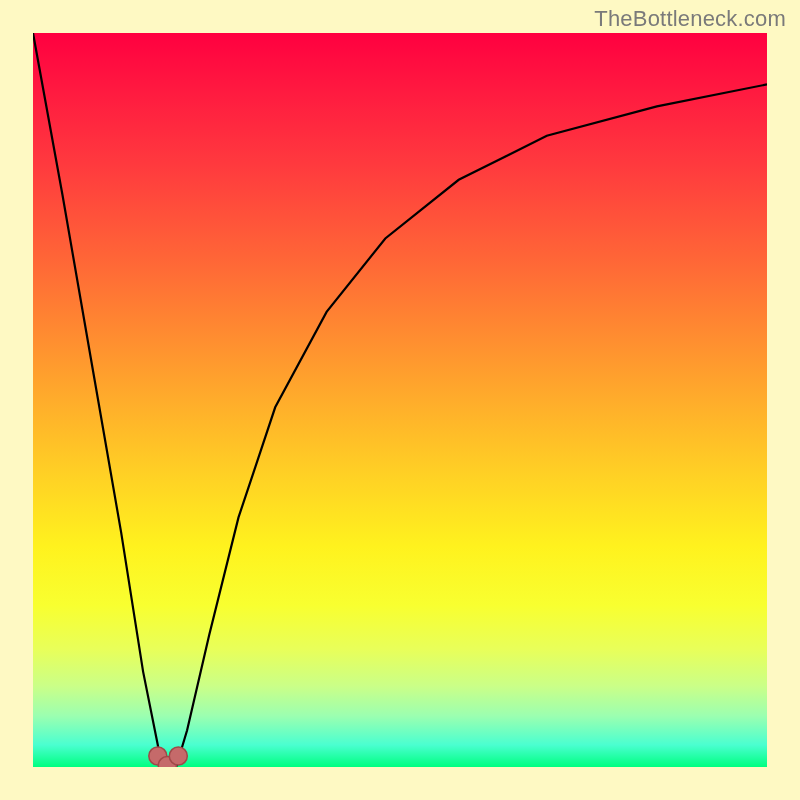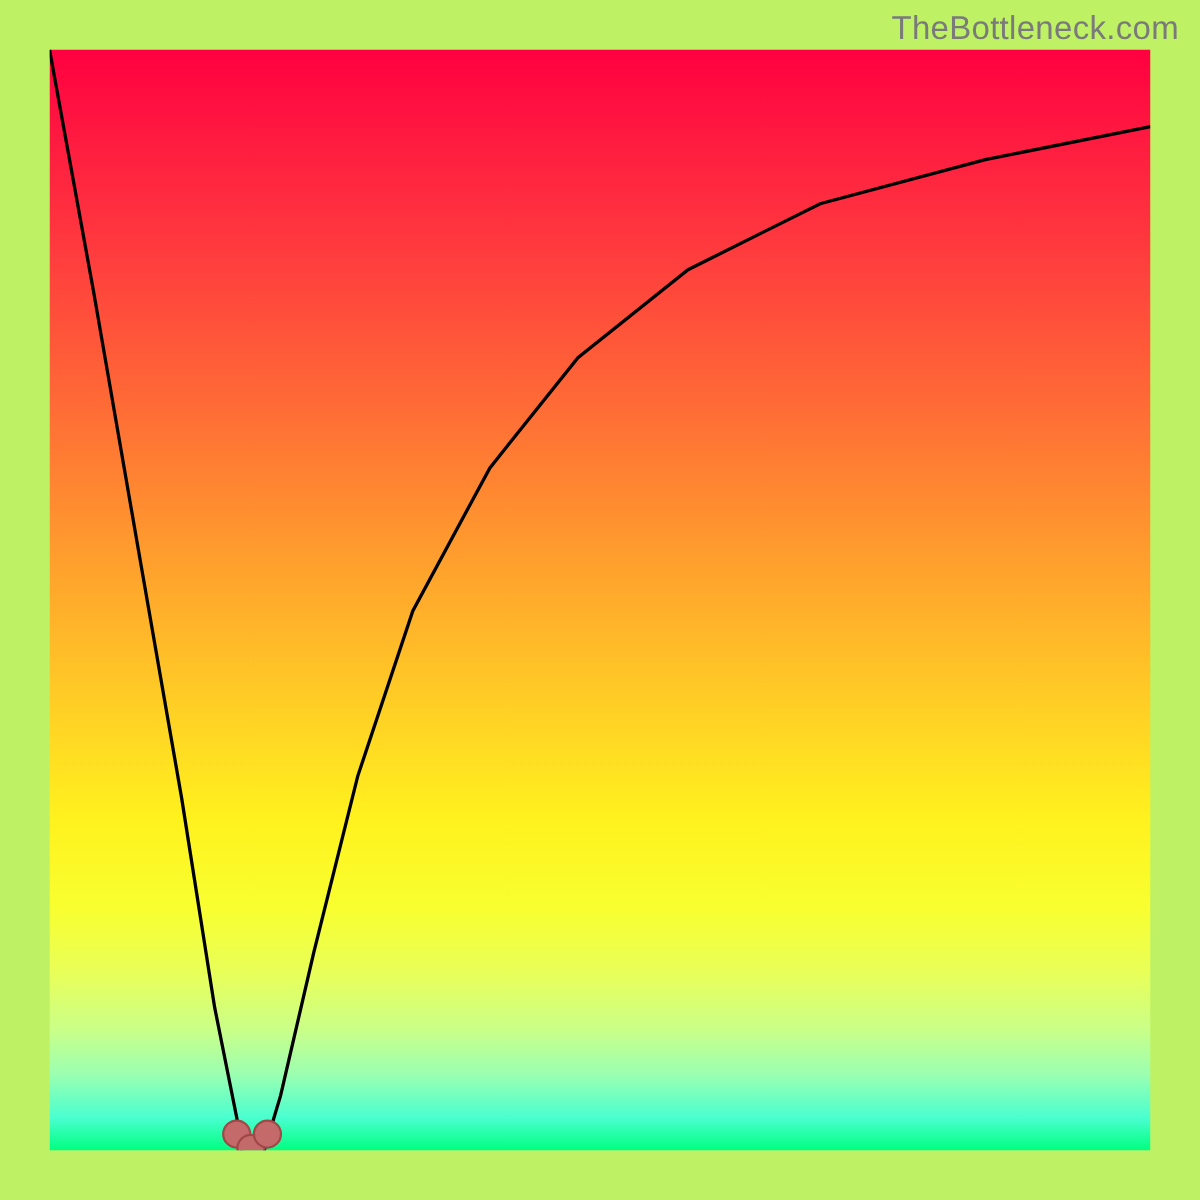--- a/index.html
+++ b/index.html
@@ -10,21 +10,21 @@
     overflow: hidden;
     background: #000;
     font-family: Arial, Helvetica, sans-serif;
   }
   .frame {
     position: absolute;
     top: 0;
     left: 0;
     width: 800px;
     height: 800px;
-    background: #bef264;
+    background: #fef9c3;
   }
   .plot-area {
     position: absolute;
     top: 33px;
     left: 33px;
     width: 734px;
     height: 734px;
     overflow: hidden;
   }
   .gradient {

